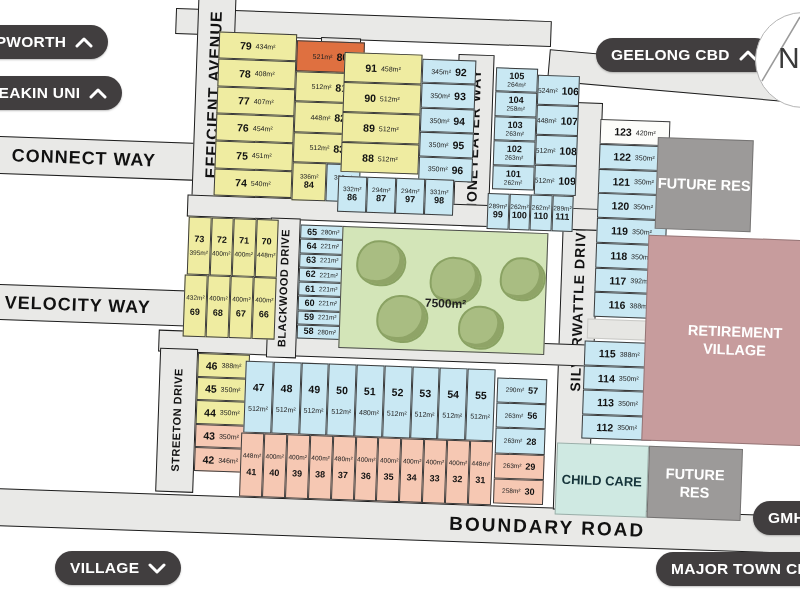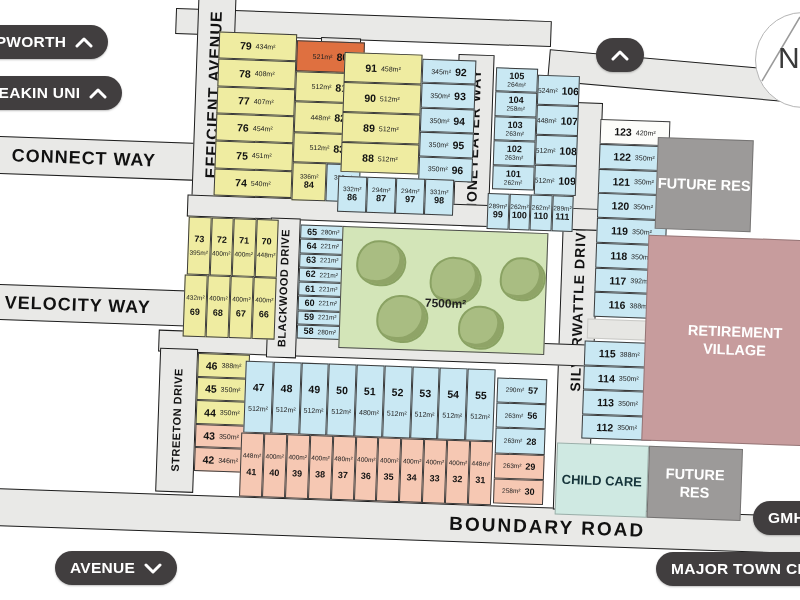--- a/index.html
+++ b/index.html
@@ -544,26 +544,27 @@
     <polyline points="2,9 9,2 16,9" fill="none" stroke="#fff" stroke-width="3" stroke-linecap="round" stroke-linejoin="round"></polyline>
     </svg>
 </button>
 <button class="btn" style="left:-28px;top:76px">
   <span class="blab">DEAKIN UNI</span>
   <svg width="18" height="11" viewBox="0 0 18 11">
     <polyline points="2,9 9,2 16,9" fill="none" stroke="#fff" stroke-width="3" stroke-linecap="round" stroke-linejoin="round"></polyline>
     </svg>
 </button>
 <button class="btn" style="left:596px;top:38px">
+  <span class="blab">GEELONG CBD</span>
   <svg width="18" height="11" viewBox="0 0 18 11">
     <polyline points="2,9 9,2 16,9" fill="none" stroke="#fff" stroke-width="3" stroke-linecap="round" stroke-linejoin="round"></polyline>
     </svg>
 </button>
 <button class="btn" style="left:55px;top:551px">
-  <span class="blab">AVENUE</span>
+  <span class="blab">VILLAGE</span>
   <svg width="18" height="11" viewBox="0 0 18 11">
     <polyline points="2,2 9,9 16,2" fill="none" stroke="#fff" stroke-width="3" stroke-linecap="round" stroke-linejoin="round"></polyline>
     </svg>
 </button>
 <button class="btn" style="left:753px;top:501px">
   <span class="blab">GMHBA</span>
 </button>
 <button class="btn" style="left:656px;top:552px">
   <span class="blab">MAJOR TOWN CENTRE</span>
 </button>

